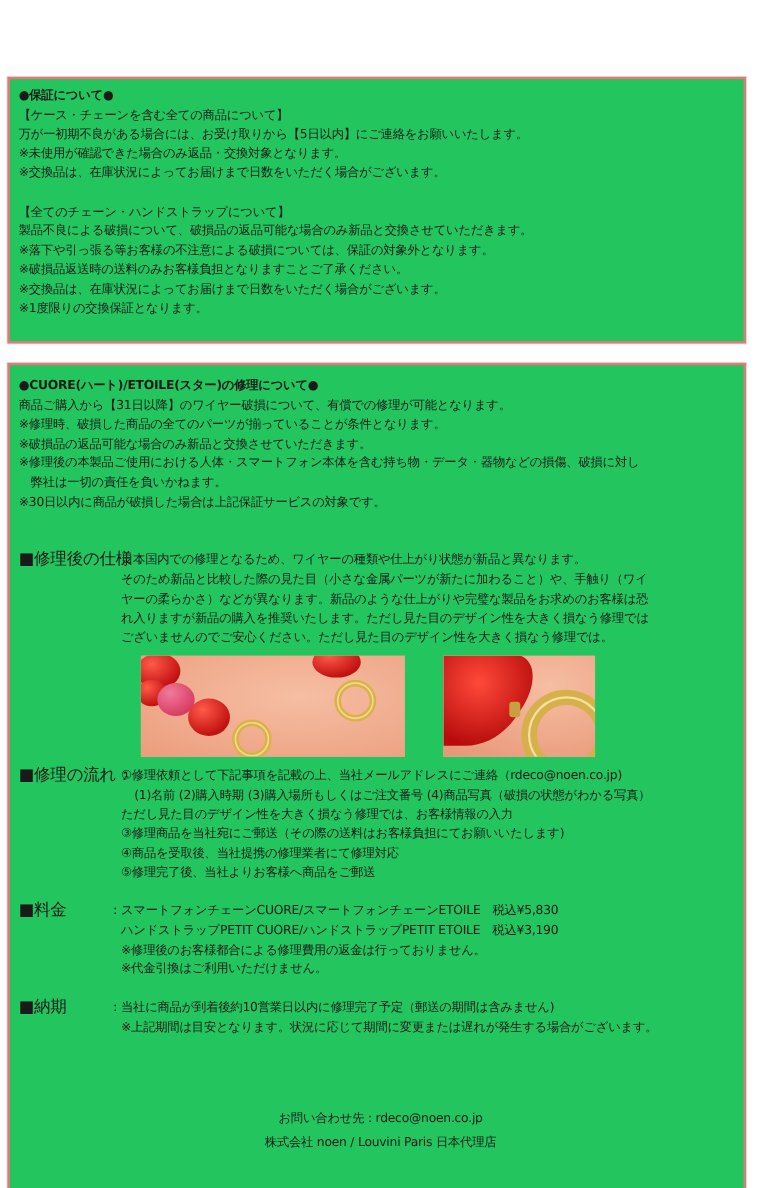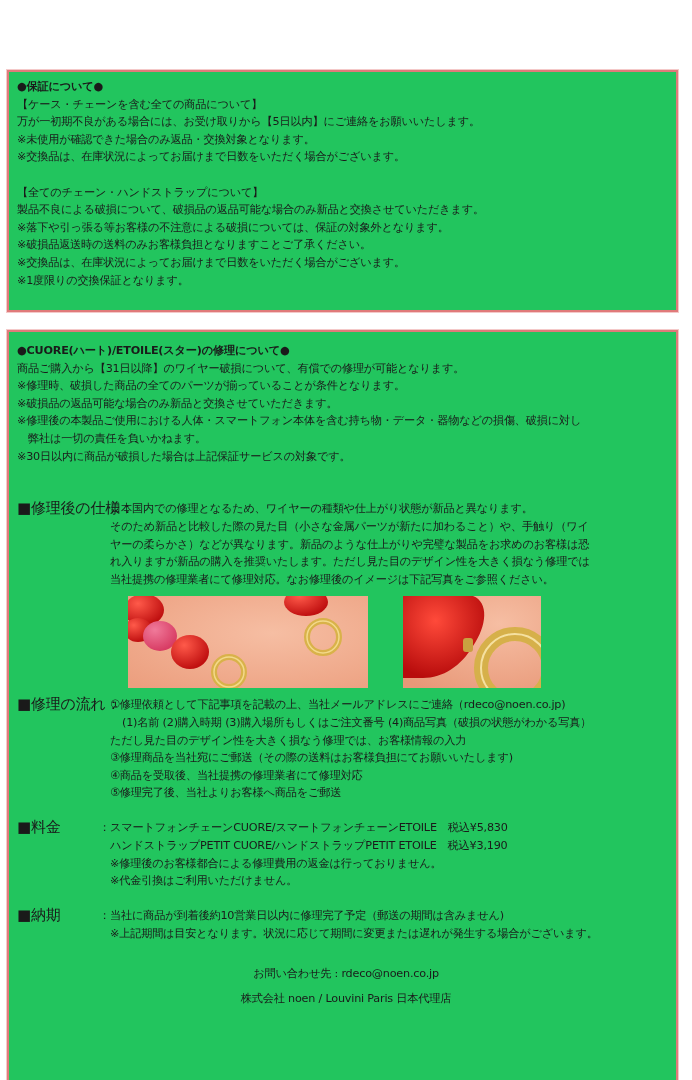--- a/index.html
+++ b/index.html
@@ -31,22 +31,22 @@
   .photo {
     position: absolute; top: 0; height: 92px; overflow: hidden;
     background: #f1ad8e;
   }
   #photo1 { left: 111px; width: 240px; }
   #photo2 { left: 386px; width: 138px; }
   .footer {
     position: absolute; left: 0; width: 692px; text-align: center;
     font-size: 11.2px; line-height: 18px; letter-spacing: -0.2px;
   }
-  #footer1 { top: 990px; }
-  #footer2 { top: 965px; }
+  #footer1 { top: 1030px; }
+  #footer2 { top: 1008px; }
   .sub-indent { padding-left: 12px; }
 </style>
 </head>
 <body>
 
 <div id="box1" class="box">
   <div class="line title">●保証について●</div>
   <div class="line">【ケース・チェーンを含む全ての商品について】</div>
   <div class="line">万が一初期不良がある場合には、お受け取りから【5日以内】にご連絡をお願いいたします。</div>
   <div class="line">※未使用が確認できた場合のみ返品・交換対象となります。</div>
@@ -71,21 +71,21 @@
   <div class="blank"></div>
   <div class="blank"></div>
 
   <div class="row spec">
     <div class="label">■修理後の仕様：</div>
     <div class="body">
       <div class="line">日本国内での修理となるため、ワイヤーの種類や仕上がり状態が新品と異なります。</div>
       <div class="line">そのため新品と比較した際の見た目（小さな金属パーツが新たに加わること）や、手触り（ワイ</div>
       <div class="line">ヤーの柔らかさ）などが異なります。新品のような仕上がりや完璧な製品をお求めのお客様は恐</div>
       <div class="line">れ入りますが新品の購入を推奨いたします。ただし見た目のデザイン性を大きく損なう修理では</div>
-      <div class="line">当社提携の修理業者にて修理対応。なお修理後のイメージは下記写真をご参照ください。</div>
+      <div class="line">ございませんのでご安心ください。ただし見た目のデザイン性を大きく損なう修理では。</div>
     </div>
   </div>
 
   <div class="photos">
     <div id="photo1" class="photo" title="修理後のハートチェーンと金具（全体）">
       <svg width="240" height="92" viewBox="0 0 240 92">
         <defs>
           <radialGradient id="bg1" cx="0.6" cy="0.4" r="0.8">
             <stop offset="0" stop-color="#f6bea3"></stop>
             <stop offset="1" stop-color="#ec9f7f"></stop>

